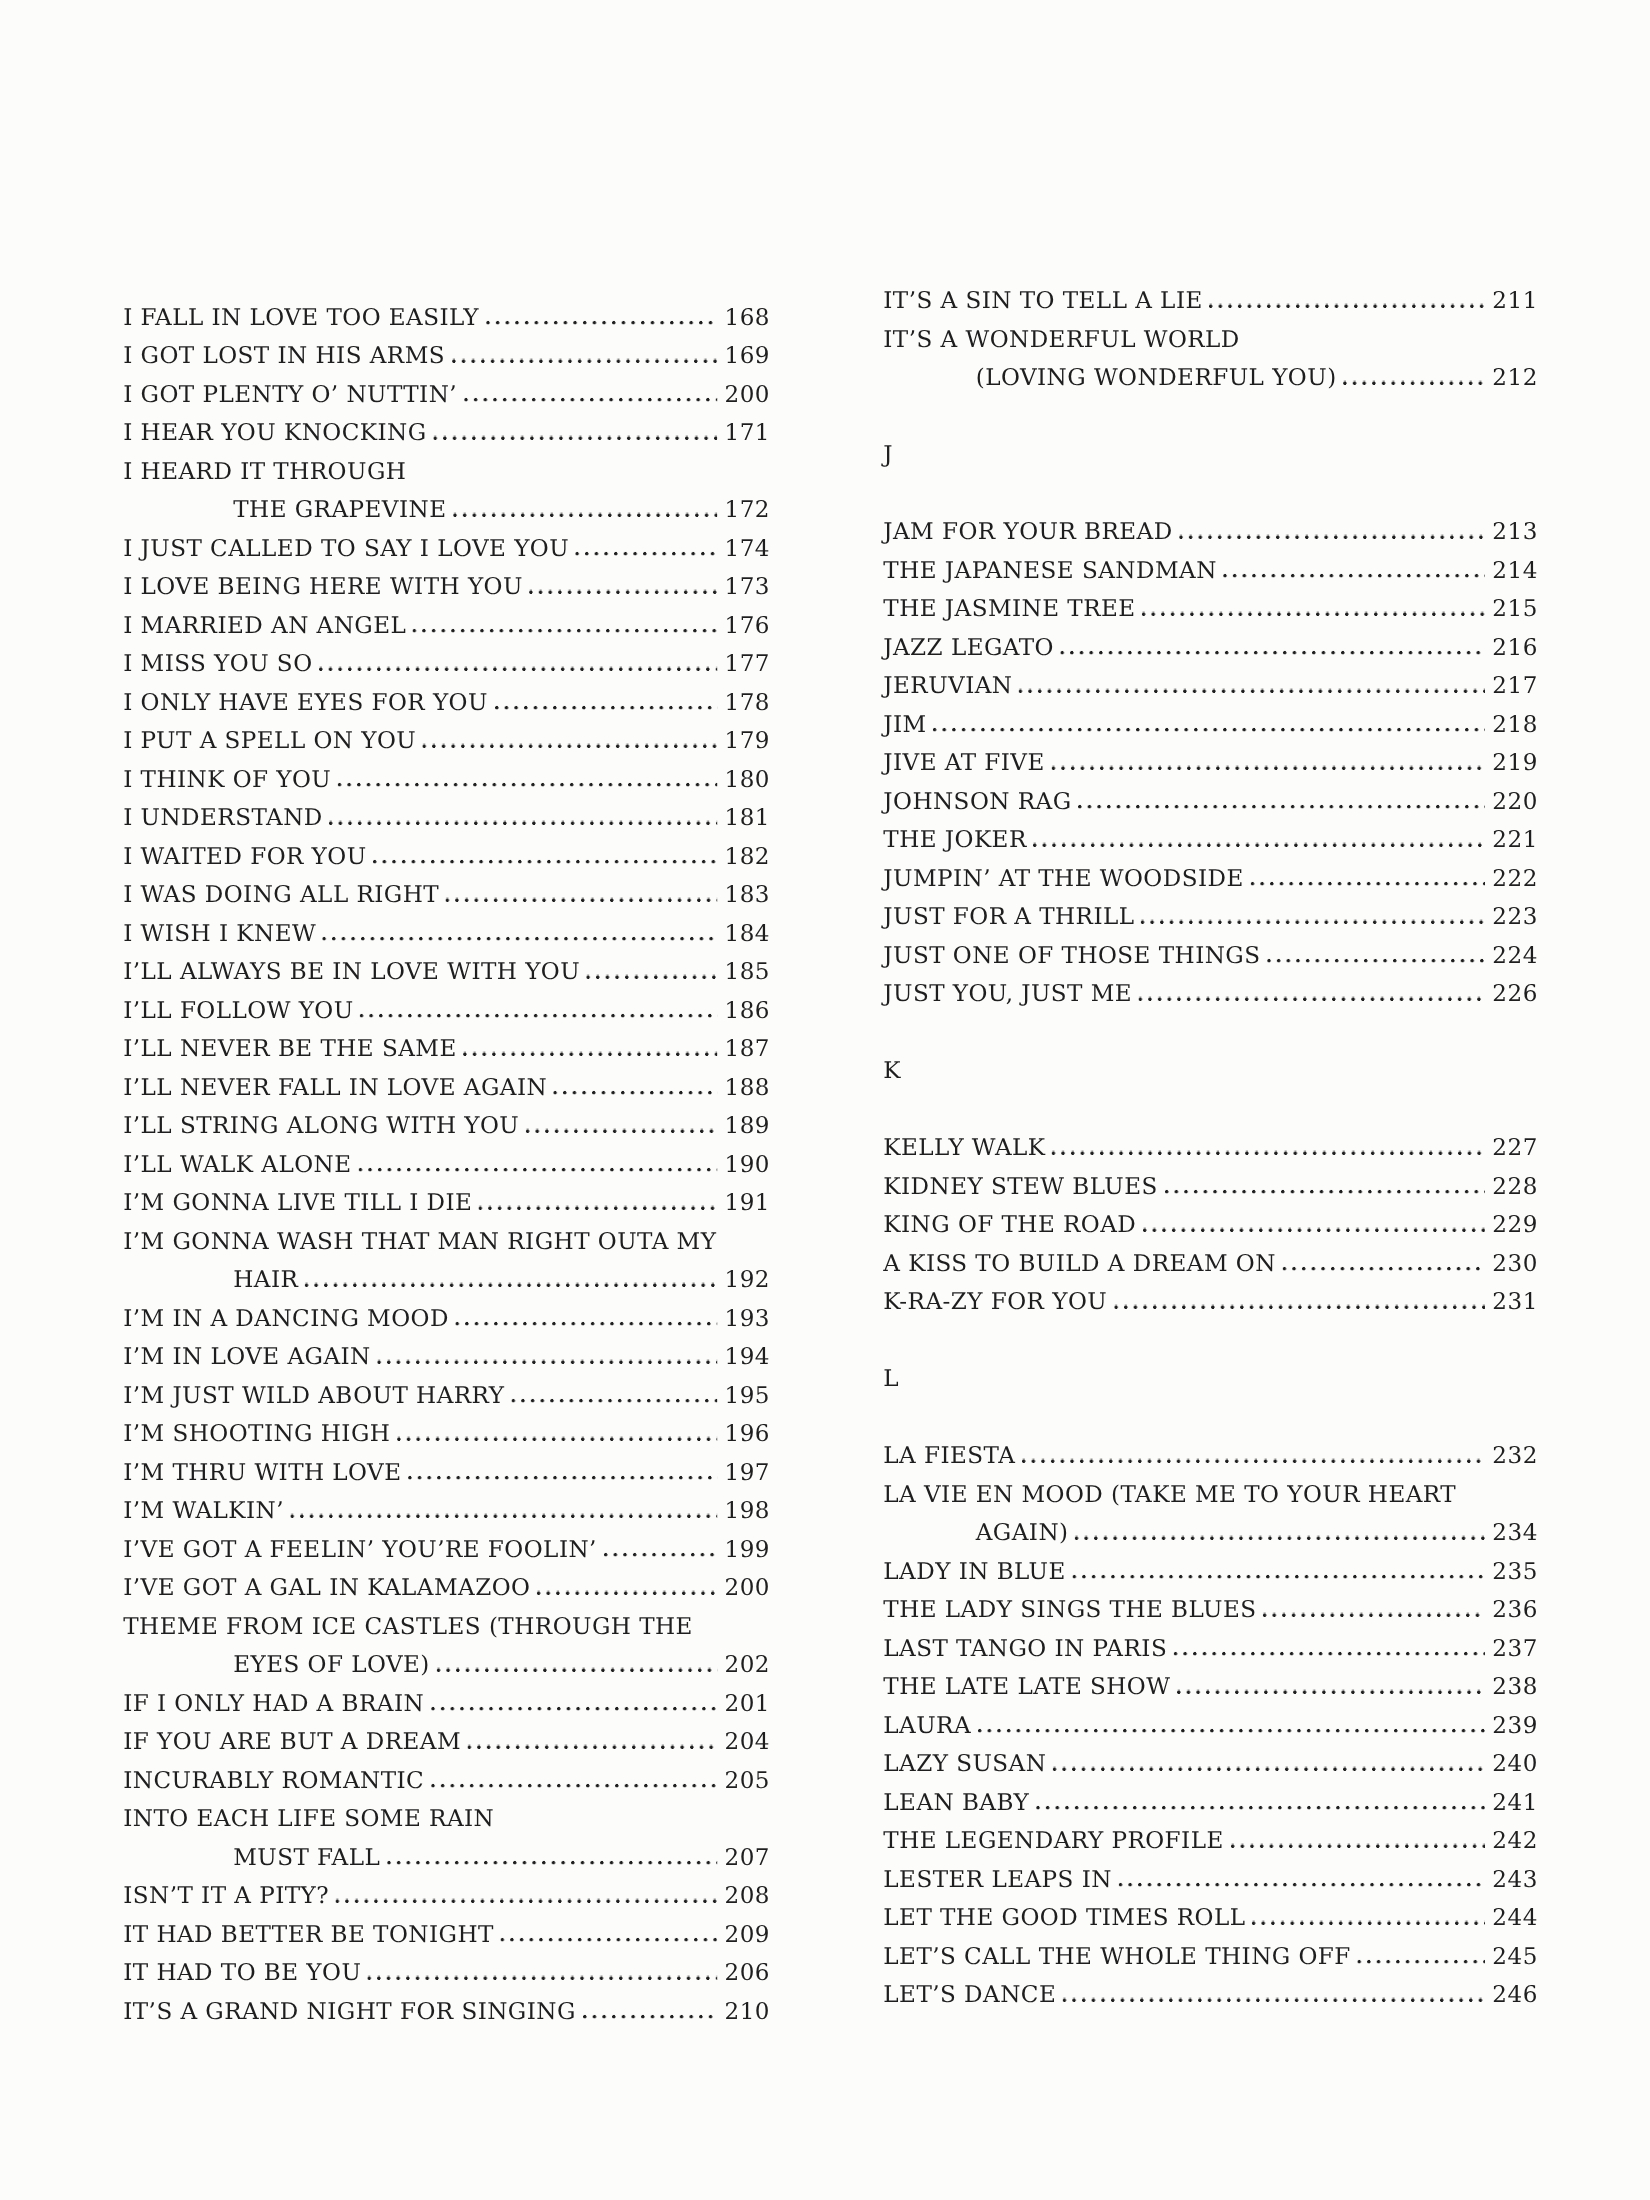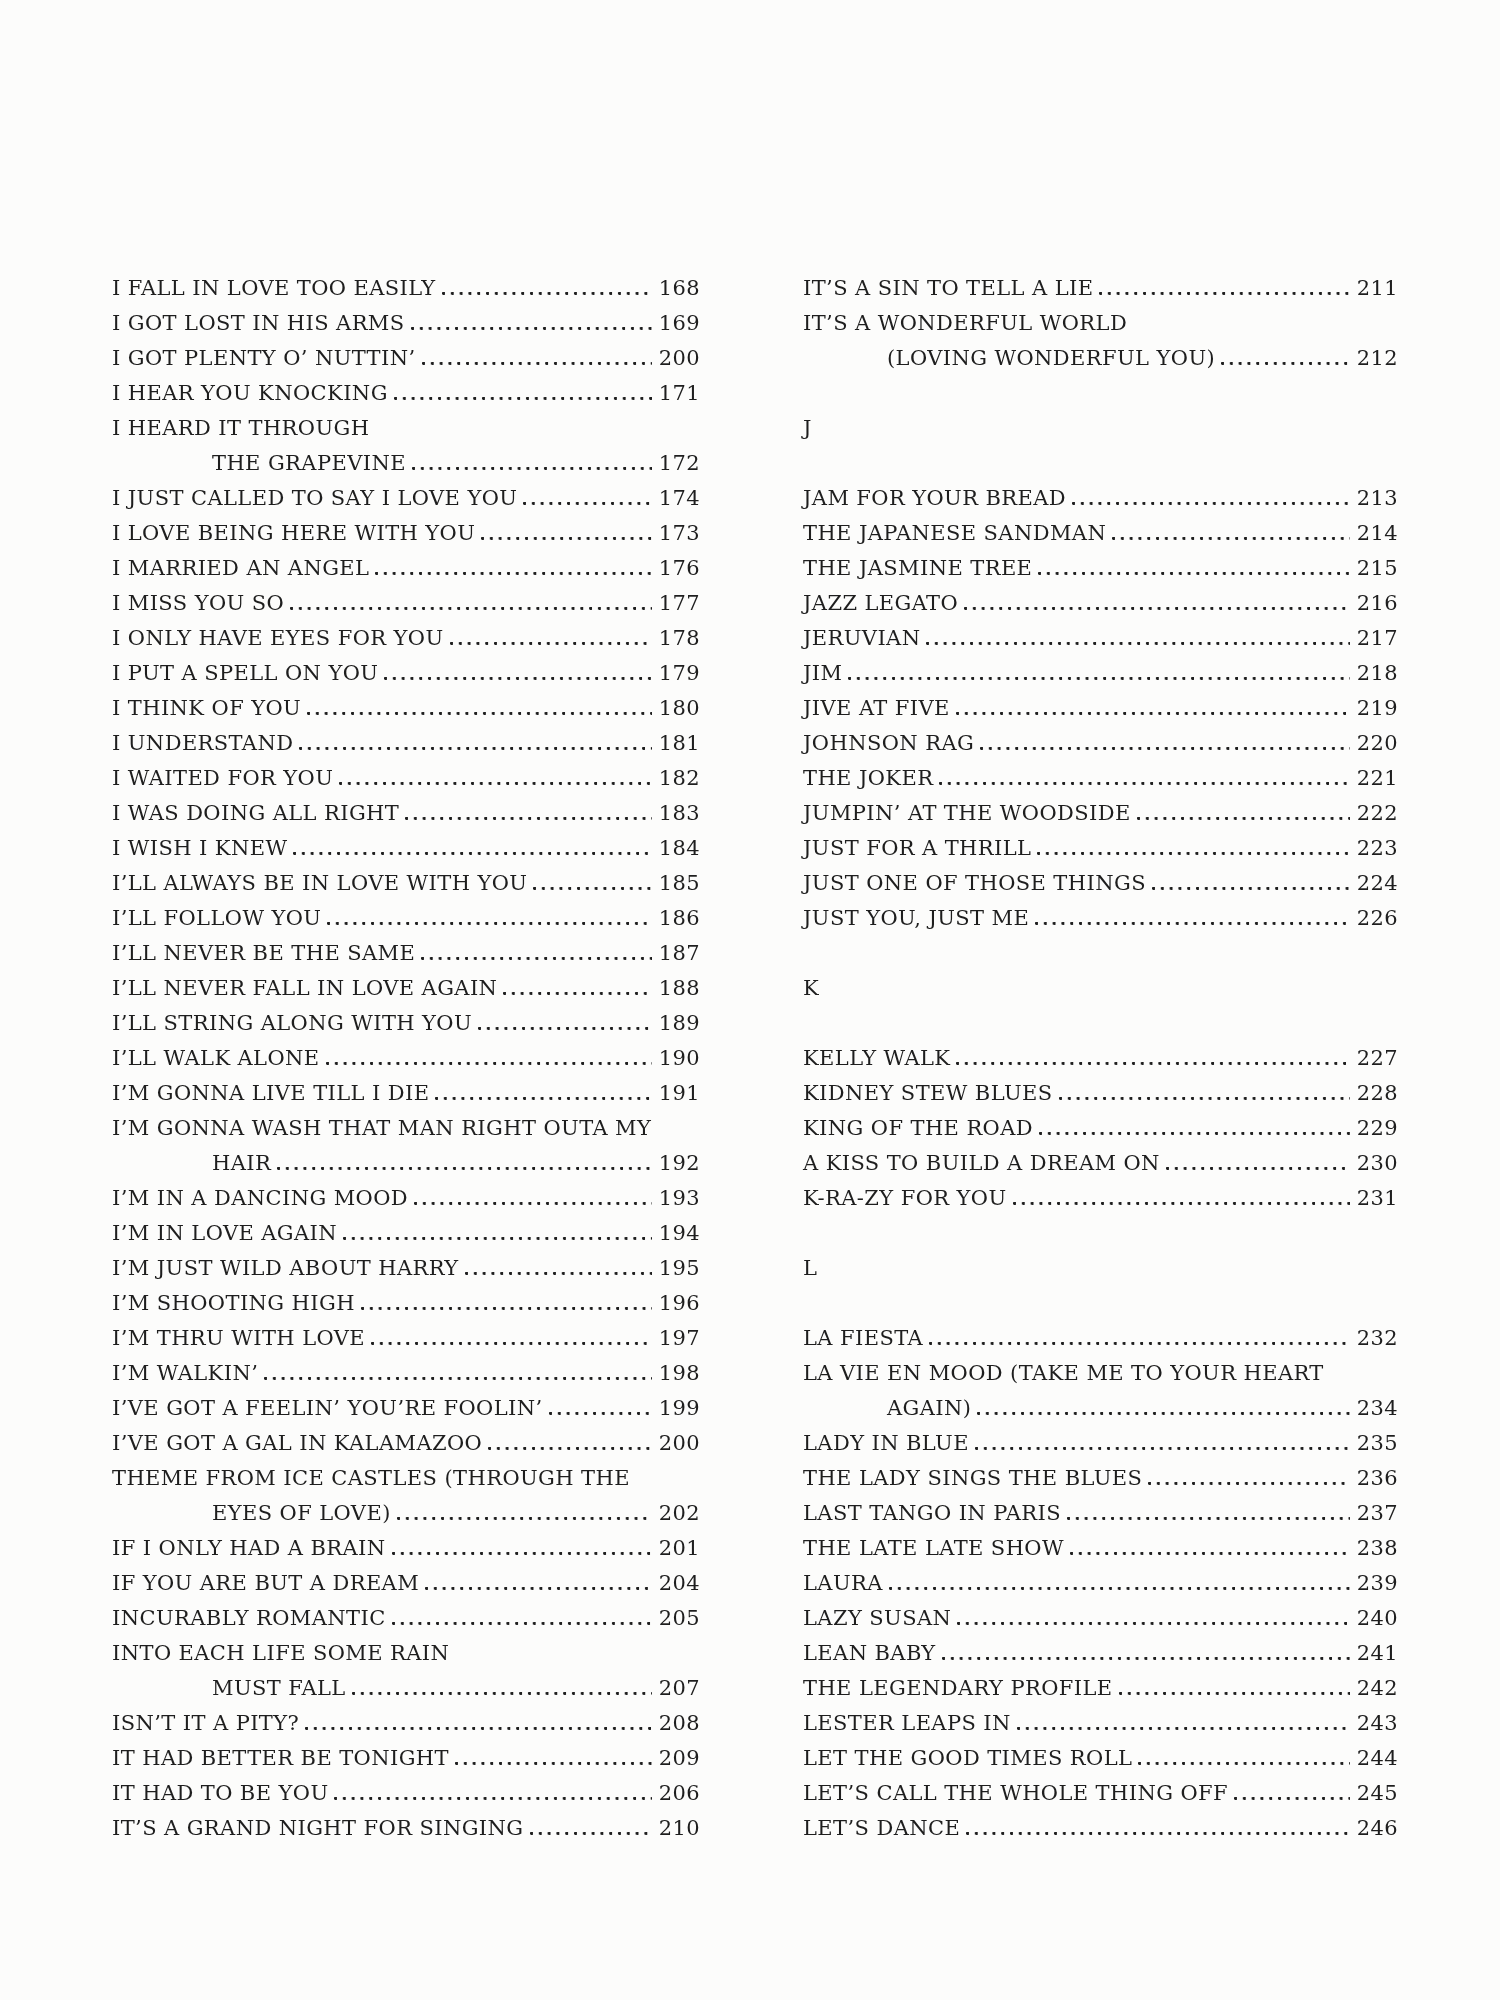--- a/index.html
+++ b/index.html
@@ -19,21 +19,21 @@
     inset: 0;
   }
   .col {
     position: absolute;
     color: var(--ink, #1e1e1e);
     font-weight: 400;
     font-size: 21px;
     letter-spacing: 0.4px;
   }
   .col-left  { left: 112px; top: 271px; width: 588px; }
-  .col-right { left: 803px; top: 271px; width: 595px; }
+  .col-right { left: 803px; top: 256px; width: 595px; }
   .line {
     height: 35px;
     line-height: 35px;
     display: flex;
     align-items: baseline;
     white-space: nowrap;
   }
   .col-left  .line.cont { padding-left: 100px; }
   .col-right .line.cont { padding-left: 84px; }
   .label { flex: 0 1 auto; }

